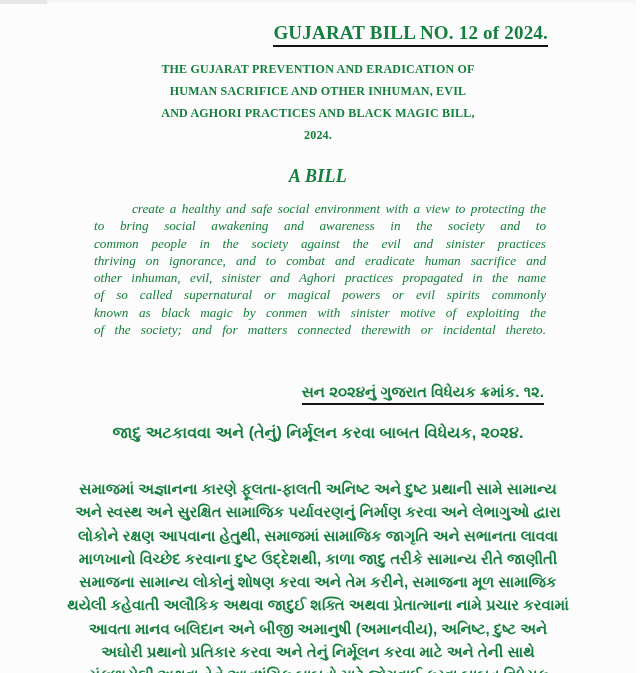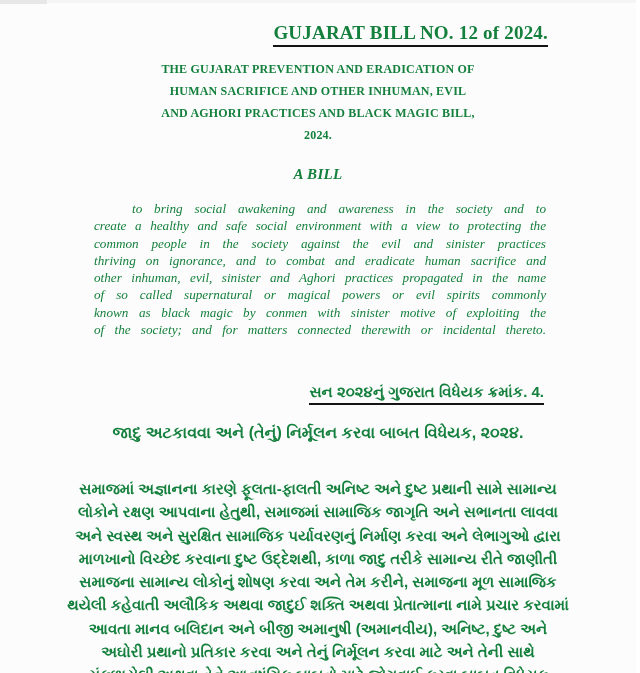--- a/index.html
+++ b/index.html
@@ -61,21 +61,21 @@
     letter-spacing: 0.2px;
     white-space: nowrap;
   }
 
   
   .a-bill {
     position: absolute;
     top: 166px;
     left: 0; right: 0;
     text-align: center;
-    font-size: 15px;
+    font-size: 18px;
     font-weight: bold;
     font-style: italic;
     letter-spacing: 0.3px;
   }
 
   
   .preamble {
     position: absolute;
     top: 200px;
     left: 94px;
@@ -150,40 +150,40 @@
   <div class="title-block">
       <div class="line">THE GUJARAT PREVENTION AND ERADICATION OF</div>
       <div class="line">HUMAN SACRIFICE AND OTHER INHUMAN, EVIL</div>
       <div class="line">AND AGHORI PRACTICES AND BLACK MAGIC BILL,</div>
       <div class="line">2024.</div>
     </div>
 
   <div class="a-bill">A BILL</div>
 
   <div class="preamble">
+      <div class="line">create a healthy and safe social environment with a view to protecting the</div>
       <div class="line">to  bring social awakening and awareness in the society and to</div>
-      <div class="line">create a healthy and safe social environment with a view to protecting the</div>
       <div class="line">common people in the society against the evil and sinister practices</div>
       <div class="line">thriving on ignorance, and to combat and eradicate human sacrifice and</div>
       <div class="line">other inhuman, evil, sinister and Aghori practices propagated in the name</div>
       <div class="line">of so called supernatural or magical powers or evil spirits  commonly</div>
       <div class="line">known as  black magic  by conmen with sinister motive of exploiting the</div>
       <div class="line">of the society; and for matters connected therewith or incidental thereto.</div>
     </div>
 
-  <div class="gu-number gu">સન ૨૦૨૪નું ગુજરાત વિધેયક ક્રમાંક.  4.</div>
+  <div class="gu-number gu">સન ૨૦૨૪નું ગુજરાત વિધેયક ક્રમાંક.  ૧૨.</div>
 
   <div class="gu-title gu">
       <div class="line">જાદુ અટકાવવા અને (તેનું) નિર્મૂલન કરવા બાબત વિધેયક, ૨૦૨૪.</div>
     </div>
 
   <div class="gu-body gu">
       <div class="line">સમાજમાં અજ્ઞાનના કારણે ફૂલતા-ફાલતી અનિષ્ટ અને દુષ્ટ પ્રથાની સામે સામાન્ય</div>
+      <div class="line">અને સ્વસ્થ અને સુરક્ષિત સામાજિક પર્યાવરણનું નિર્માણ કરવા અને લેભાગુઓ દ્વારા</div>
       <div class="line">લોકોને રક્ષણ આપવાના હેતુથી, સમાજમાં સામાજિક જાગૃતિ અને સભાનતા લાવવા</div>
-      <div class="line">અને સ્વસ્થ અને સુરક્ષિત સામાજિક પર્યાવરણનું નિર્માણ કરવા અને લેભાગુઓ દ્વારા</div>
       <div class="line">માળખાનો વિચ્છેદ કરવાના દુષ્ટ ઉદ્દેશથી, કાળા જાદુ તરીકે સામાન્ય રીતે જાણીતી</div>
       <div class="line">સમાજના સામાન્ય લોકોનું શોષણ કરવા અને તેમ કરીને, સમાજના મૂળ સામાજિક</div>
       <div class="line">થયેલી કહેવાતી અલૌકિક અથવા જાદુઈ શક્તિ અથવા પ્રેતાત્માના નામે પ્રચાર કરવામાં</div>
       <div class="line">આવતા માનવ બલિદાન અને બીજી અમાનુષી (અમાનવીય), અનિષ્ટ, દુષ્ટ અને</div>
       <div class="line">અઘોરી પ્રથાનો પ્રતિકાર કરવા અને તેનું નિર્મૂલન કરવા માટે અને તેની સાથે</div>
       <div class="line">સંકળાયેલી અથવા તેને આનુષંગિક બાબતો માટે જોગવાઈ કરવા બાબત વિધેયક</div>
     </div>
 
 </div>
 

